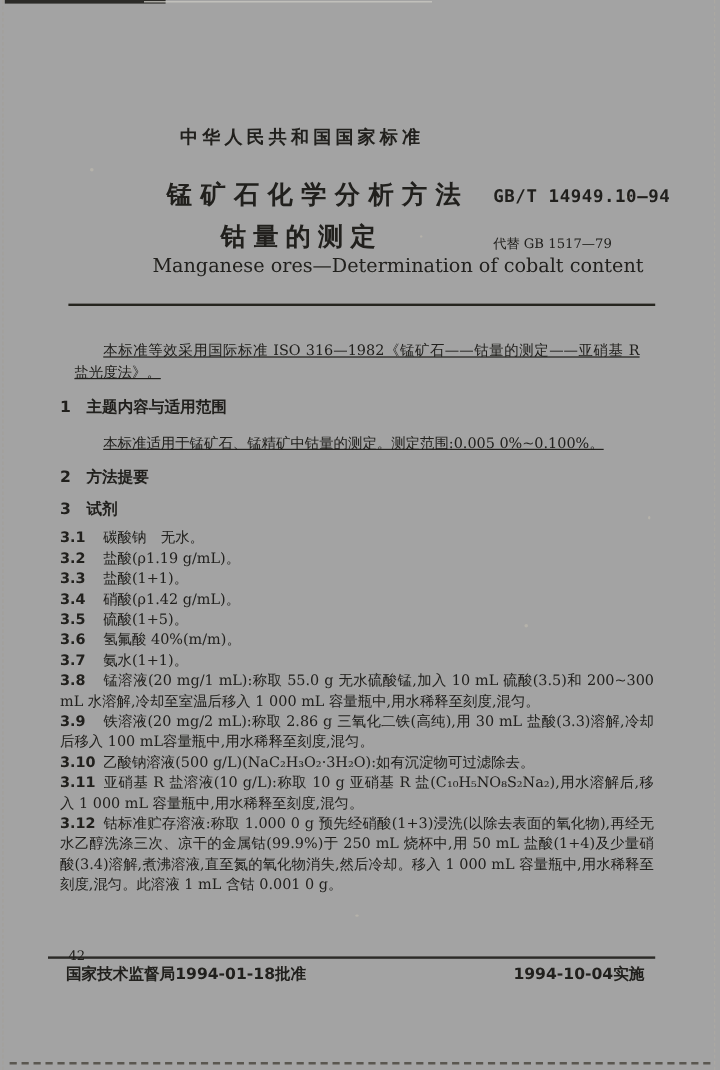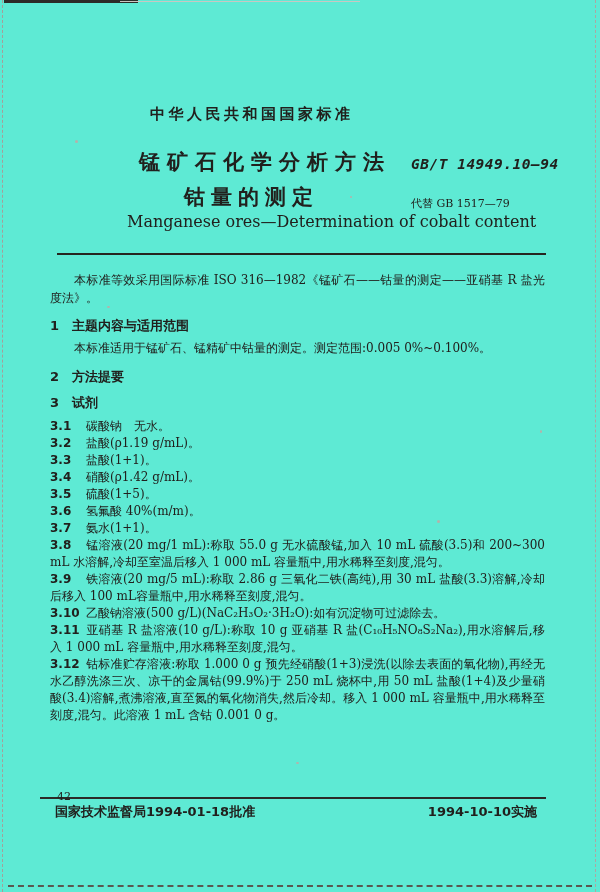--- a/index.html
+++ b/index.html
@@ -1,19 +1,19 @@
 <!DOCTYPE html>
 <html><head>
 <meta charset="utf-8">
 <style>
   html,body{margin:0;padding:0;background:#e9e7e2;}
   .doc{
     position:relative;
     width:600px;height:892px;
-    background:#5eead4;
+    background:#a3a3a3;
     overflow:hidden;
     color:#21201d;
     font-family:"DejaVu Serif","Liberation Serif",serif;
   }
   
   .edge-top{position:absolute;top:0;left:4px;width:134px;height:3px;background:#2c2b28;}
   .edge-top-faint{position:absolute;top:1px;left:120px;width:240px;height:1px;background:#c9c7c1;}
   .edge-left{position:absolute;top:0;left:2px;width:0;height:892px;border-left:1px dashed #a3a09a;}
   .edge-right{position:absolute;top:0;right:4px;width:0;height:892px;border-right:1px dashed #aboaa5;border-right:1px dashed #aba8a2;}
   .edge-bottom{position:absolute;left:8px;right:8px;bottom:5px;border-bottom:2px dashed #5a5750;}
@@ -23,28 +23,28 @@
   .sp3{left:350px;top:196px;width:2px;height:2px;}
   .sp4{left:107px;top:306px;width:3px;height:2px;}
   .sp5{left:437px;top:520px;width:3px;height:3px;}
   .sp6{left:296px;top:762px;width:3px;height:2px;}
   .sp7{left:540px;top:430px;width:2px;height:3px;}
 
   
   .std-label{position:absolute;left:150px;top:105px;font-family:"DejaVu Sans","Liberation Sans",sans-serif;font-weight:bold;font-size:15px;letter-spacing:3.5px;white-space:nowrap;}
   .title-cn-1{position:absolute;left:139px;top:148px;font-family:"DejaVu Sans","Liberation Sans",sans-serif;font-weight:bold;font-size:21px;letter-spacing:7px;white-space:nowrap;}
   .title-cn-2{position:absolute;left:184px;top:183px;font-family:"DejaVu Sans","Liberation Sans",sans-serif;font-weight:bold;font-size:21px;letter-spacing:6px;white-space:nowrap;}
-  .std-number{position:absolute;left:411px;top:156px;font-family:"DejaVu Sans Mono","Liberation Mono",monospace;font-weight:bold;font-size:14.5px;letter-spacing:.5px;white-space:nowrap;font-style:italic;}
+  .std-number{position:absolute;left:411px;top:156px;font-family:"DejaVu Sans Mono","Liberation Mono",monospace;font-weight:bold;font-size:14.5px;letter-spacing:.5px;white-space:nowrap;}
   .replaces{position:absolute;left:411px;top:196px;font-size:11px;white-space:nowrap;text-align:right;}
   .title-en{position:absolute;left:127px;top:212px;font-weight:normal;font-size:16px;white-space:nowrap;}
   .head-rule{position:absolute;left:57px;top:253px;width:489px;height:2px;background:#26251f;}
 
   
   .content{position:absolute;left:50px;top:271px;width:495px;font-size:12px;line-height:18px;text-align:justify;}
-  .para{margin:0;text-indent:2em;}
+  .para{margin:12px;text-indent:2em;text-decoration:underline;}
   .heading{margin:10px 0 5px 0;font-family:"DejaVu Sans","Liberation Sans",sans-serif;font-weight:bold;font-size:13px;line-height:17px;text-indent:0;}
   .heading.h2{margin-top:11px;}
   .heading.h3{margin-top:9px;margin-bottom:7px;}
   .item{margin:0;line-height:17px;}
   .item-num{display:inline-block;width:36px;font-family:"DejaVu Sans","Liberation Sans",sans-serif;font-weight:bold;font-size:12px;}
 
   
   .foot-rule{position:absolute;left:40px;top:797px;width:506px;height:2px;background:#2b2a27;}
   .footer-left{position:absolute;left:55px;top:803px;font-family:"DejaVu Sans","Liberation Sans",sans-serif;font-weight:bold;font-size:13px;white-space:nowrap;}
   .footer-right{position:absolute;right:63px;top:803px;font-family:"DejaVu Sans","Liberation Sans",sans-serif;font-weight:bold;font-size:13px;white-space:nowrap;}
@@ -92,26 +92,26 @@
       <p class="heading h3">3　试剂</p>
       <div id="items-container">
           <p class="item"><span class="item-num">3.1</span><span>碳酸钠　无水。</span></p>
           <p class="item"><span class="item-num">3.2</span><span>盐酸(ρ1.19 g/mL)。</span></p>
           <p class="item"><span class="item-num">3.3</span><span>盐酸(1+1)。</span></p>
           <p class="item"><span class="item-num">3.4</span><span>硝酸(ρ1.42 g/mL)。</span></p>
           <p class="item"><span class="item-num">3.5</span><span>硫酸(1+5)。</span></p>
           <p class="item"><span class="item-num">3.6</span><span>氢氟酸 40%(m/m)。</span></p>
           <p class="item"><span class="item-num">3.7</span><span>氨水(1+1)。</span></p>
           <p class="item"><span class="item-num">3.8</span><span>锰溶液(20 mg/1 mL):称取 55.0 g 无水硫酸锰,加入 10 mL 硫酸(3.5)和 200~300 mL 水溶解,冷却至室温后移入 1 000 mL 容量瓶中,用水稀释至刻度,混匀。</span></p>
-          <p class="item"><span class="item-num">3.9</span><span>铁溶液(20 mg/5 mL):称取 2.86 g 三氧化二铁(高纯),用 30 mL 盐酸(3.3)溶解,冷却后移入 100 mL容量瓶中,用水稀释至刻度,混匀。</span></p>
+          <p class="item"><span class="item-num">3.9</span><span>铁溶液(20 mg/2 mL):称取 2.86 g 三氧化二铁(高纯),用 30 mL 盐酸(3.3)溶解,冷却后移入 100 mL容量瓶中,用水稀释至刻度,混匀。</span></p>
           <p class="item"><span class="item-num">3.10</span><span>乙酸钠溶液(500 g/L)(NaC₂H₃O₂·3H₂O):如有沉淀物可过滤除去。</span></p>
           <p class="item"><span class="item-num">3.11</span><span>亚硝基 R 盐溶液(10 g/L):称取 10 g 亚硝基 R 盐(C₁₀H₅NO₈S₂Na₂),用水溶解后,移入 1 000 mL 容量瓶中,用水稀释至刻度,混匀。</span></p>
           <p class="item"><span class="item-num">3.12</span><span>钴标准贮存溶液:称取 1.000 0 g 预先经硝酸(1+3)浸洗(以除去表面的氧化物),再经无水乙醇洗涤三次、凉干的金属钴(99.9%)于 250 mL 烧杯中,用 50 mL 盐酸(1+4)及少量硝酸(3.4)溶解,煮沸溶液,直至氮的氧化物消失,然后冷却。移入 1 000 mL 容量瓶中,用水稀释至刻度,混匀。此溶液 1 mL 含钴 0.001 0 g。</span></p>
         </div>
     </div>
   </div>
 
   <div class="foot-rule"></div>
   <div class="footer-left">国家技术监督局1994-01-18批准</div>
-  <div class="footer-right">1994-10-10实施</div>
+  <div class="footer-right">1994-10-04实施</div>
   <div class="page-number">42</div>
 
 </div>
 
 </body></html>

